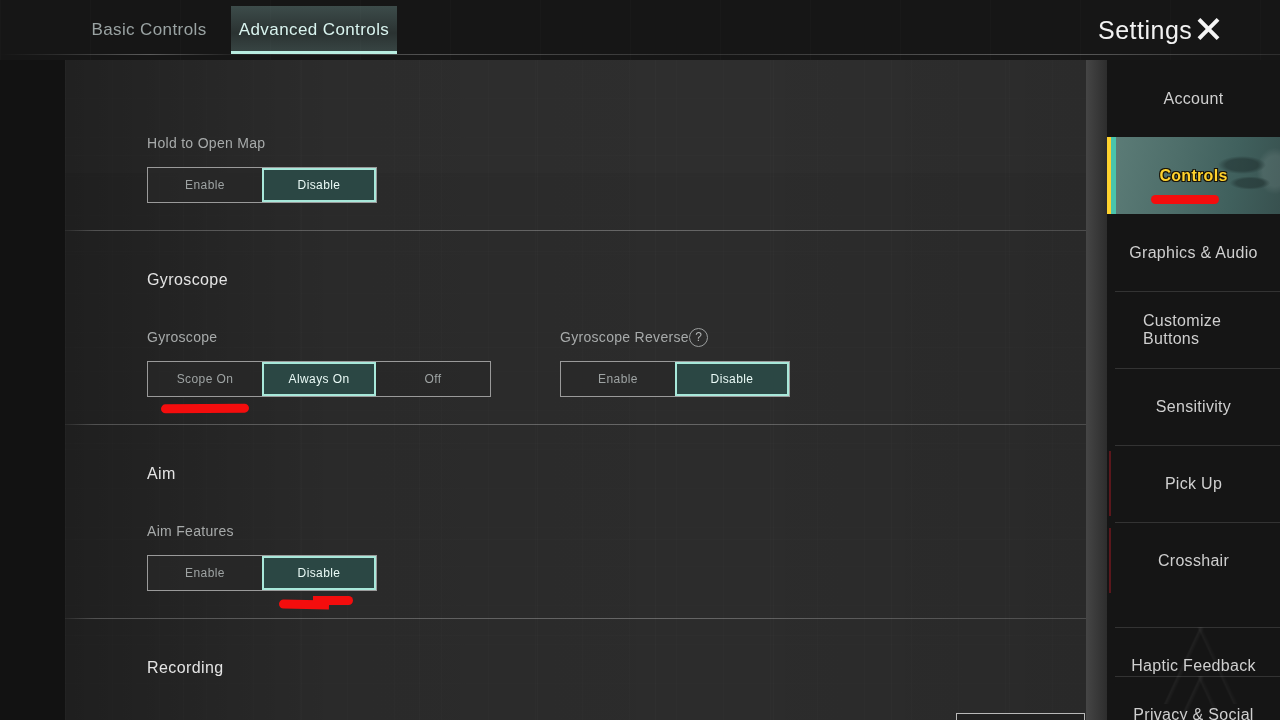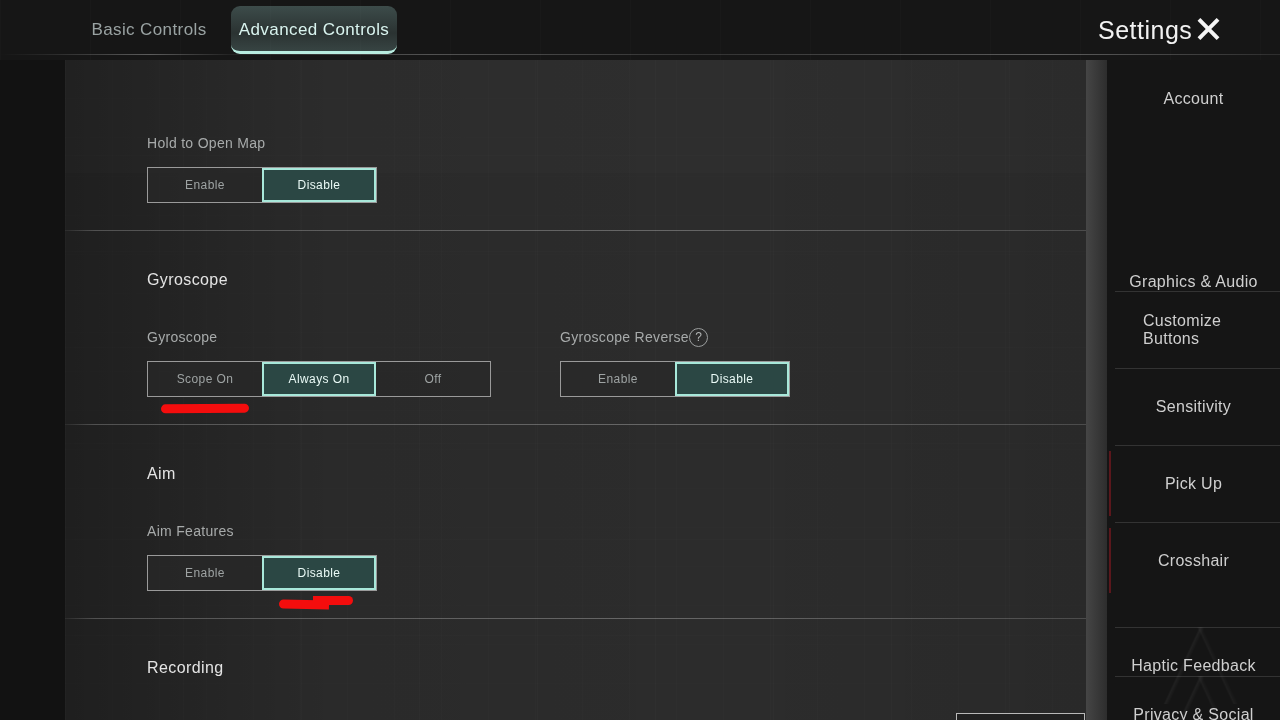--- a/index.html
+++ b/index.html
@@ -37,21 +37,21 @@
                rgba(255,255,255,.10) 1280px); }
 
   .tab { position:absolute; top:6px; height:48px; line-height:48px;
          text-align:center; font-size:17px; letter-spacing:.4px;
          color:#9aa3a3; cursor:pointer; white-space:nowrap; }
   #tab-basic { left:78px; width:142px; }
   #tab-adv { left:231px; width:166px; color:#d9f4ef;
              background:linear-gradient(180deg, rgba(150,200,195,.30) 0%,
                                          rgba(150,200,195,.16) 60%,
                                          rgba(150,200,195,.26) 100%);
-             border-bottom:3px solid #b8ece0;border-radius:9px; }
+             border-bottom:3px solid #b8ece0; }
 
   #settings-title { position:absolute; left:1098px; top:16px;
     font-size:25px; color:#f2f2f2; letter-spacing:.5px; }
   #close-btn { position:absolute; left:1193px; top:14px;
     width:30px; height:30px; cursor:pointer; }
   #close-btn::before, #close-btn::after {
     content:""; position:absolute; left:2px; top:13px; width:27px; height:4px;
     background:#f4f4f4; }
   #close-btn::before { transform:rotate(45deg); }
   #close-btn::after { transform:rotate(-45deg); }
@@ -235,22 +235,30 @@
   <div id="scrollstrip">
     <div class="sh"></div>
   </div>
 
   <div id="sidebar">
 
     <div class="sbitem" style="top:0;">
       <span class="lbl">Account</span>
     </div>
 
-
-    <div class="sbitem" style="top:154px;align-items:flex-end;">
+    <div class="sbitem sel" style="top:77px;">
+      <div class="cardbg"></div>
+      <div class="cardart"></div>
+      <div class="accent"></div>
+      <div class="accent2"></div>
+      <span class="lbl">Controls</span>
+      <div class="mark2"></div>
+    </div>
+
+    <div class="sbitem" style="top:154px;">
       <span class="lbl">Graphics &amp; Audio</span>
     </div>
 
     <div class="sbitem" style="top:231px;padding-left:36px;">
       <div class="sep"></div>
       <span class="lbl">Customize Buttons</span>
     </div>
 
     <div class="sbitem" style="top:308px;">
       <div class="sep"></div>

